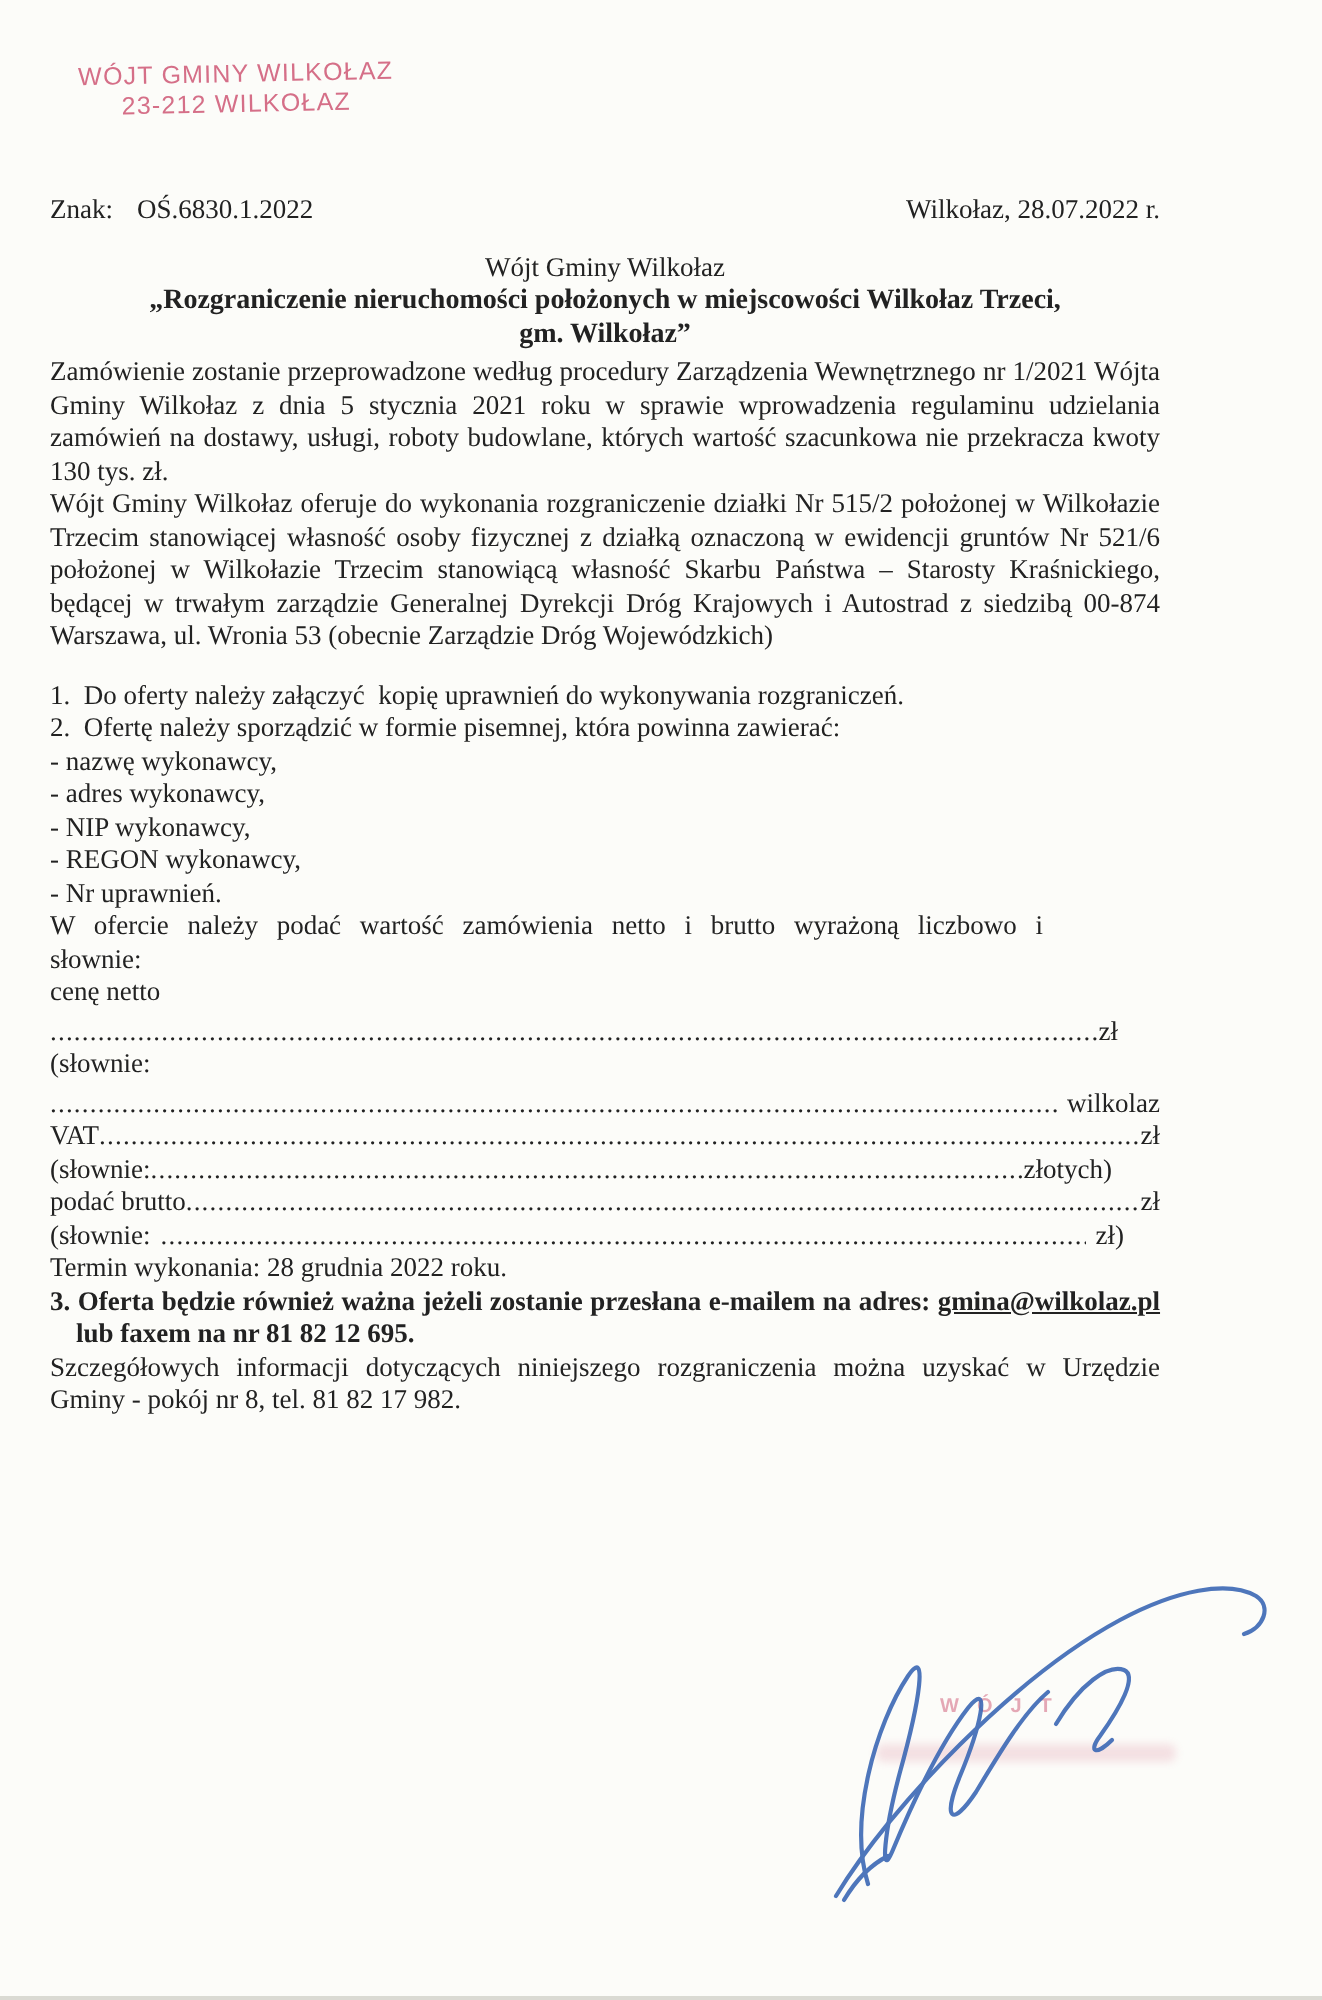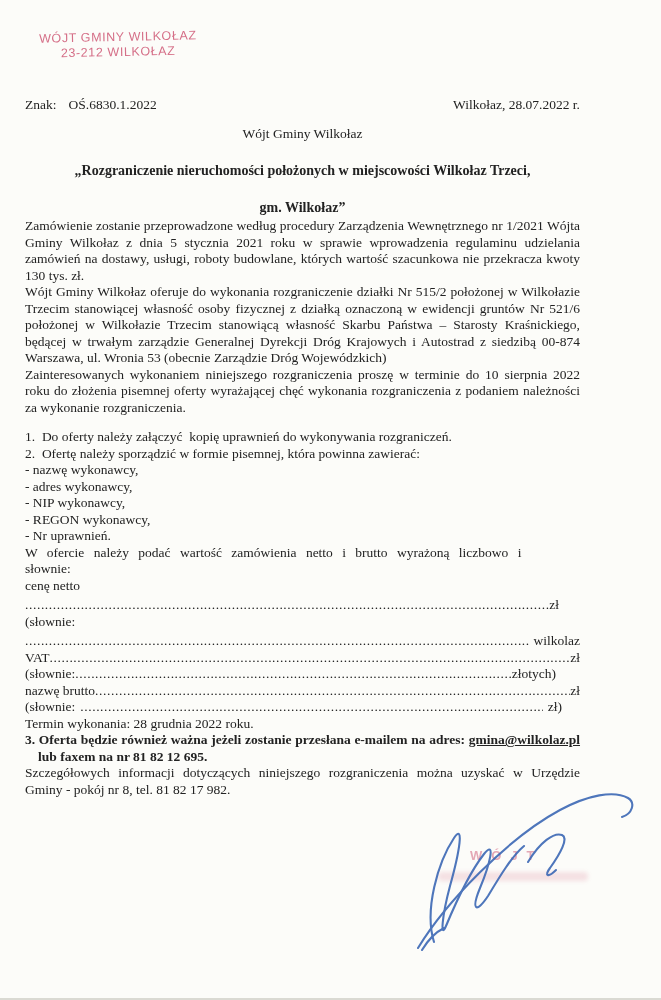--- a/index.html
+++ b/index.html
@@ -19,21 +19,21 @@
     font-size:12.5px;line-height:15px;letter-spacing:.6px;
     color:var(--pink,#d2647f);opacity:.92;
     transform:rotate(-1.2deg);
     margin-bottom:5px;
   }
   .refrow{display:flex;justify-content:space-between;align-items:baseline;}
   .ref-num{margin-left:12px;}
   .refleft{display:flex;align-items:baseline;margin-top:32px;}
 
   .heading{text-align:center;margin-top:12px;margin-bottom:2px;}
-  .heading .t{font-weight:bold;font-size:14px;line-height:17px;margin-top:20px;}
+  .heading .t{font-weight:bold;font-size:14px;line-height:17px;}
 
   p.just{text-align:justify;margin:0;}
   .mt1{margin-top:16px;}
   .mt2{margin-top:28px;}
   .mt3{margin-top:13px;}
 
   .list div{white-space:pre-wrap;}
 
   .intro{margin-top:0;}
   .ws{word-spacing:6px;margin-top:32px;}
@@ -52,21 +52,21 @@
     font-weight:bold;text-align:justify;margin:0;
     padding-left:13px;text-indent:-13px;
   }
   .email{text-decoration:underline;}
 
   
   .sig-wrap{position:absolute;left:398px;top:790px;width:250px;height:175px;}
   .sig-stamp{
     position:absolute;left:72px;top:58px;
     font-family:"Liberation Sans", sans-serif;
-    font-weight:bold;font-size:13px;letter-spacing:9px;
+    font-weight:bold;font-size:10px;letter-spacing:9px;
     color:var(--pink,#d2647f);opacity:.55;
   }
   .sig-stamp-blur{
     position:absolute;left:40px;top:82px;width:150px;height:9px;
     background:var(--pink,#d2647f);opacity:.18;filter:blur(2px);
     border-radius:4px;
   }
   .sig-svg{position:absolute;left:0;top:0;}
   .scan-edge{position:absolute;left:0;right:0;bottom:0;height:2px;background:#bdbdb5;opacity:.55;}
 </style>
@@ -92,21 +92,20 @@
     <div class="heading">
       <div>Wójt Gminy Wilkołaz</div>
       <div class="t">„Rozgraniczenie nieruchomości położonych w miejscowości Wilkołaz Trzeci,</div>
       <div class="t">gm. Wilkołaz”</div>
     </div>
 
     <p class="just">Zamówienie zostanie przeprowadzone według procedury Zarządzenia Wewnętrznego nr 1/2021 Wójta Gminy Wilkołaz z dnia 5 stycznia 2021 roku w sprawie wprowadzenia regulaminu udzielania zamówień na dostawy, usługi, roboty budowlane, których wartość szacunkowa nie przekracza kwoty 130 tys. zł.</p>
 
     <p class="just mt1">Wójt Gminy Wilkołaz oferuje do wykonania rozgraniczenie działki Nr 515/2 położonej w Wilkołazie Trzecim stanowiącej własność osoby fizycznej z działką oznaczoną w ewidencji gruntów Nr 521/6 położonej w Wilkołazie Trzecim stanowiącą własność Skarbu Państwa – Starosty Kraśnickiego, będącej w trwałym zarządzie Generalnej Dyrekcji Dróg Krajowych i Autostrad z siedzibą 00-874 Warszawa, ul. Wronia 53 (obecnie Zarządzie Dróg Wojewódzkich)</p>
 
-    <p class="just mt2">Zainteresowanych wykonaniem niniejszego rozgraniczenia proszę w terminie do 10 sierpnia 2022 roku do złożenia pisemnej oferty wyrażającej chęć wykonania rozgraniczenia z podaniem należności za wykonanie rozgraniczenia.</p>
 
     <div class="list mt3">
       <div>1.  Do oferty należy załączyć  kopię uprawnień do wykonywania rozgraniczeń.</div>
       <div>2.  Ofertę należy sporządzić w formie pisemnej, która powinna zawierać:</div>
       <div>- nazwę wykonawcy,</div>
       <div>- adres wykonawcy,</div>
       <div>- NIP wykonawcy,</div>
       <div>- REGON wykonawcy,</div>
       <div>- Nr uprawnień.</div>
     </div>
@@ -133,21 +132,21 @@
       <span class="fix">zł</span>
     </div>
 
     <div class="dotrow short2">
       <span class="fix">(słownie:</span>
       <span class="leader"><span>........................................................................................................................................................................................................................................</span></span>
       <span class="fix">złotych)</span>
     </div>
 
     <div class="dotrow">
-      <span class="fix">nazwę brutto</span>
+      <span class="fix">podać brutto</span>
       <span class="leader"><span>........................................................................................................................................................................................................................................</span></span>
       <span class="fix">zł</span>
     </div>
 
     <div class="dotrow short3">
       <span class="fix gap-r">(słownie:</span>
       <span class="leader"><span>........................................................................................................................................................................................................................................</span></span>
       <span class="fix gap-l">zł)</span>
     </div>
 

